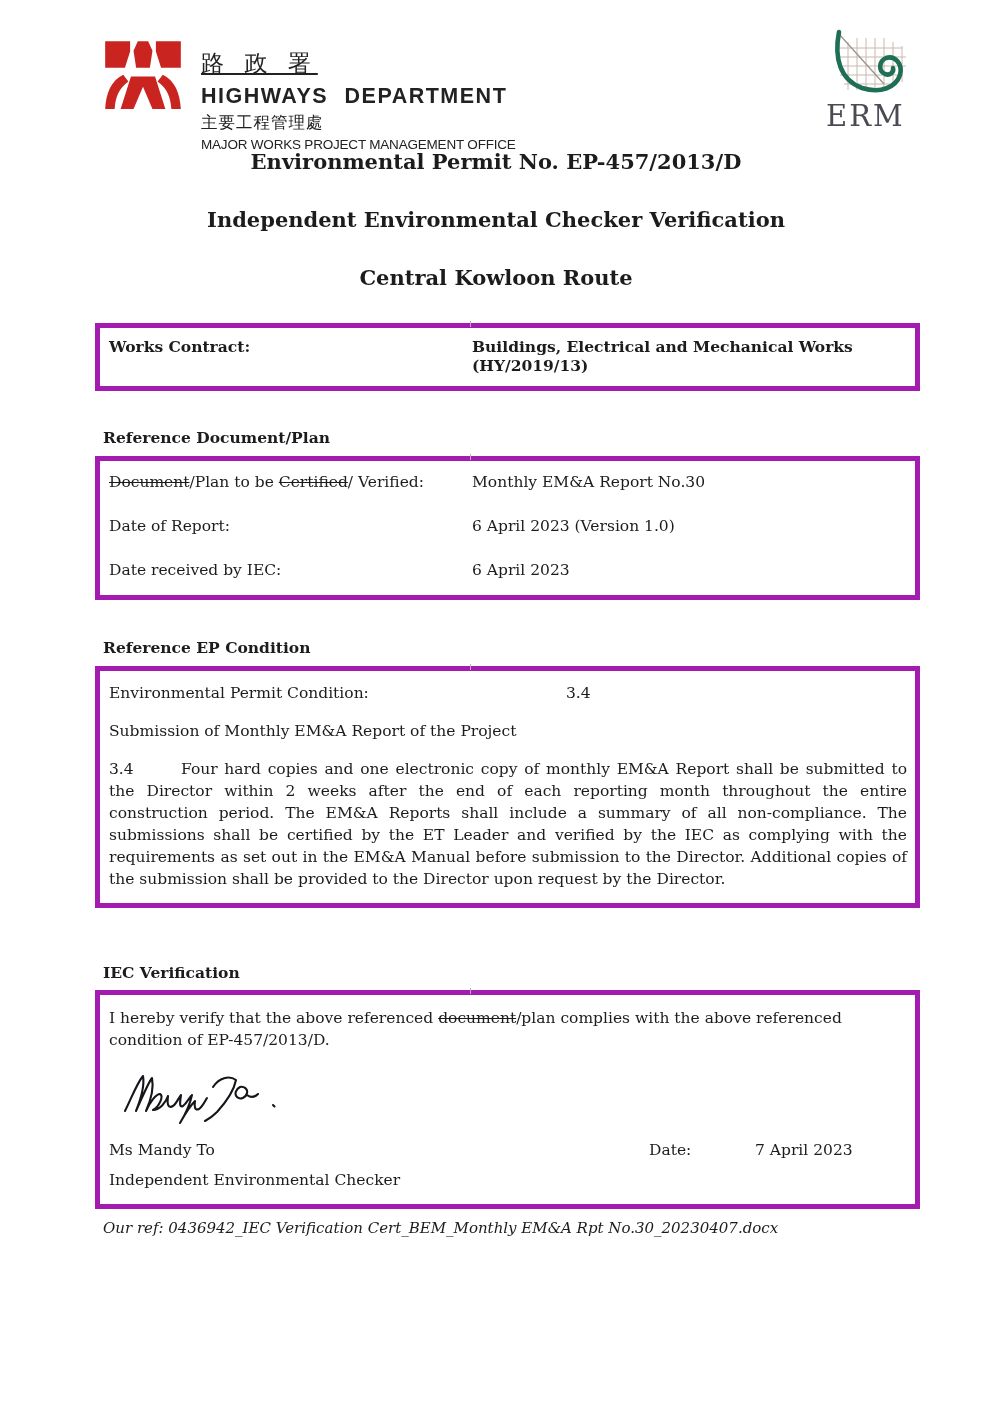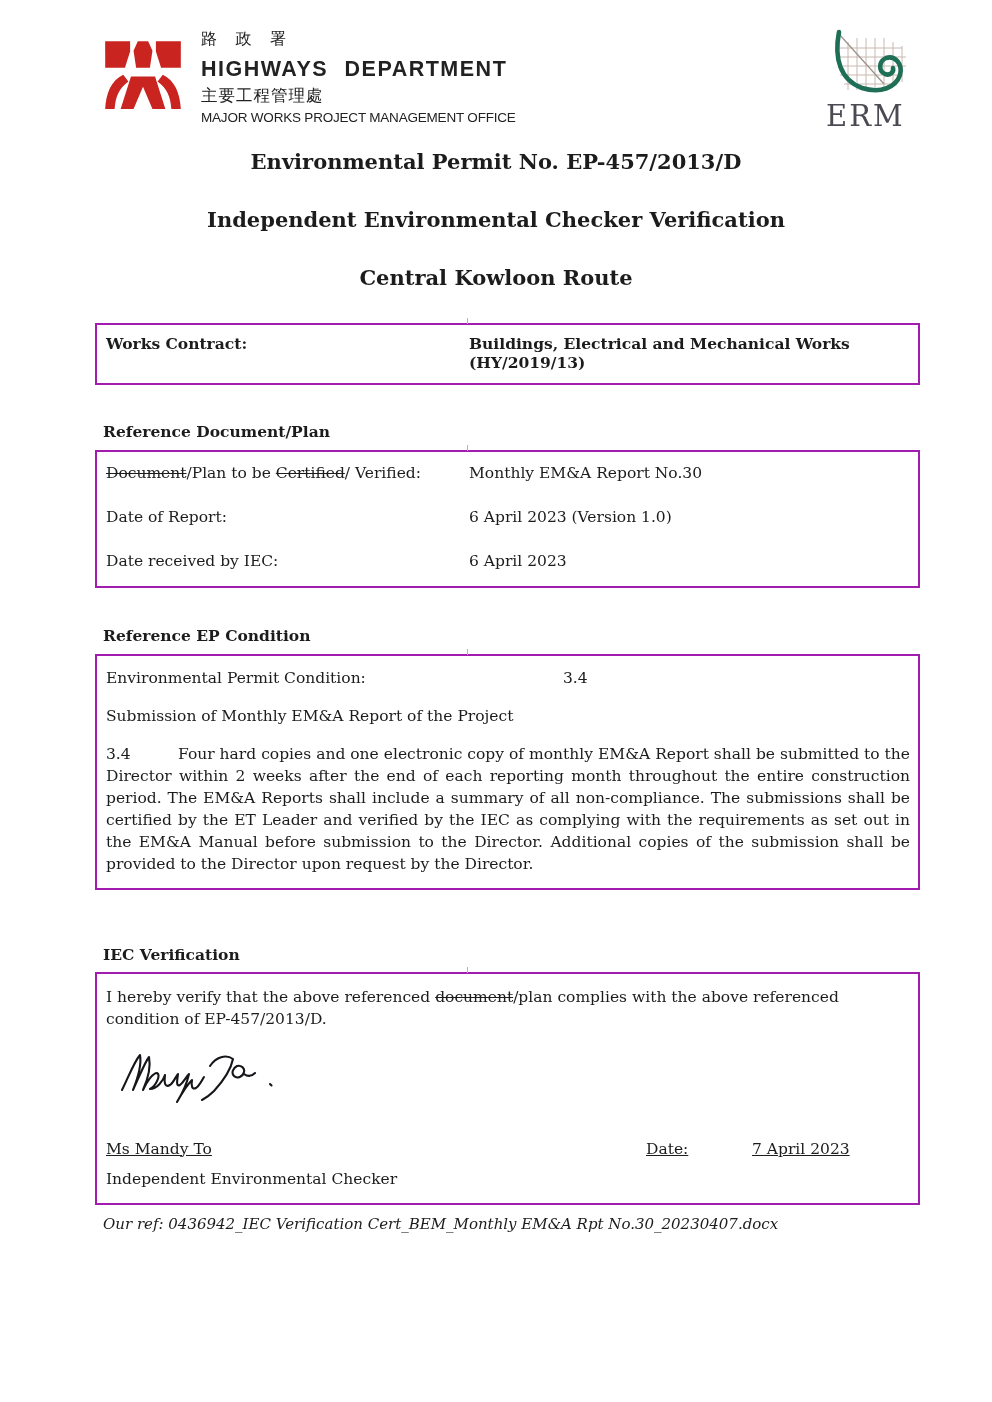--- a/index.html
+++ b/index.html
@@ -14,39 +14,39 @@
     font-size:15.5px;
     overflow:hidden;
   }
 
   
   .header { display:flex; justify-content:space-between; align-items:flex-start;
             padding:30px 66px 0 100px; height:122px; }
   .hyd { display:flex; align-items:flex-start; }
   .hyd-icon { width:86px; height:86px; flex:0 0 auto; }
   .hyd-text { margin-left:15px; font-family:"Liberation Sans",sans-serif; color:#222; }
-  .hyd-cn-name   { font-size:16px; letter-spacing:7px; line-height:1.05; margin-top:1px; }
+  .hyd-cn-name   { font-size:23px; letter-spacing:7px; line-height:1.05; margin-top:21px;text-decoration:underline; }
   .hyd-en-name   { font-size:21.5px; font-weight:bold; letter-spacing:1.5px; word-spacing:9px; margin-top:9px; }
   .hyd-cn-office { font-size:16.5px; letter-spacing:1px; margin-top:3px; }
   .hyd-en-office { font-size:13.5px; letter-spacing:-0.2px; margin-top:3px; }
   .erm { width:100px; margin-top:-2px; }
   .erm-logo { display:block; }
   .erm-word { font-family:"DejaVu Serif",serif; font-size:29px; color:#4a4a52;
               letter-spacing:2px; line-height:1; margin-top:0px; }
 
   
   .titles { text-align:center; }
   .title { font-weight:bold; font-size:21px; }
   .title-1 { margin-top:27px; }
   .title-2 { margin-top:33px; }
   .title-3 { margin-top:33px; }
 
   
   .box { position:relative; margin-left:95px; margin-right:72px;
-         border:2px solid #a21caf; padding:8px 8px 21px 9px; }
+         border:5px solid #a21caf; padding:8px 8px 21px 9px; }
   .box .stub { position:absolute; top:-7px; left:370px; width:1px; height:6px; background:#b3b3b3; }
   .sec-heading { font-weight:bold; font-size:15.5px; margin-left:103px; }
 
   .works-box { margin-top:33px; display:flex; font-weight:bold; padding-top:9px; padding-bottom:11px; }
   .works-label { width:363px; flex:0 0 auto; }
   .works-value { flex:1; }
 
   .h-refdoc { margin-top:37px; }
   .refdoc-box { margin-top:9px; padding-top:11px; padding-bottom:15px; }
   .t-row { display:flex; line-height:20px; }
@@ -59,21 +59,21 @@
   .ep-box { margin-top:9px; padding-top:12px; padding-bottom:13px; line-height:20px; }
   .ep-cond-row { display:flex;gap:41px; }
   .ep-cond-label { width:416px; flex:0 0 auto; }
   .ep-subject { margin-top:18px; }
   .ep-clause { margin-top:17px; line-height:22px; text-align:justify; }
   .clause-num { display:inline-block; width:72px; }
 
   .h-iec { margin-top:55px; }
   .iec-box { margin-top:8px; padding-top:13px; padding-bottom:14px; line-height:21.5px; }
   .signature { margin:14px 0 0 12px; }
-  .sig-row { display:flex; margin-top:28px; line-height:20px;text-decoration:underline; }
+  .sig-row { display:flex; margin-top:8px; line-height:20px; }
   .sig-name { width:540px; flex:0 0 auto; }
   .date-label { width:106px; flex:0 0 auto; }
   .sig-title-row { margin-top:10px; line-height:20px; }
 
   .footer-ref { margin:10px 0 0 103px; font-style:italic; font-size:15px; }
 </style>
 </head>
 <body>
 
 <div class="page">

